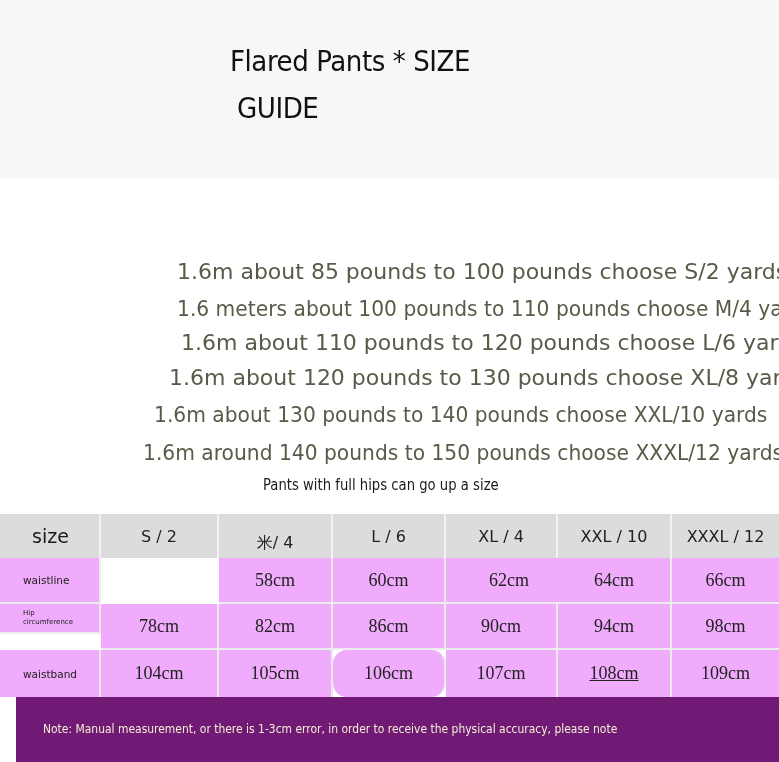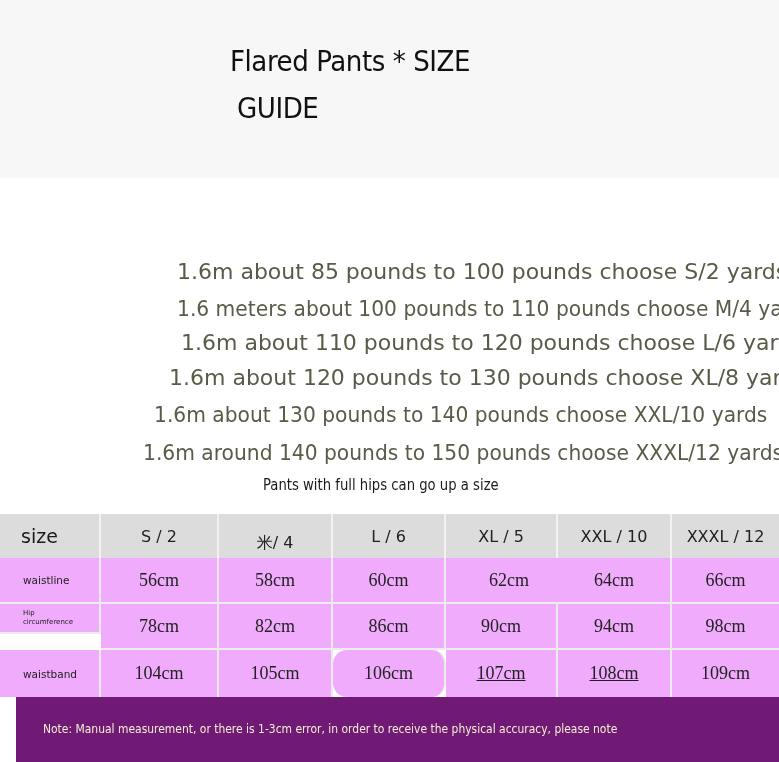--- a/index.html
+++ b/index.html
@@ -35,21 +35,21 @@
   .row { position: absolute; left: 0; width: 779px; display: block; }
   .cell {
     position: absolute; top: 0; box-sizing: border-box;
     display: flex; align-items: center; justify-content: center;
     border-right: 2px solid #ececec; border-bottom: 2px solid #ececec;
   }
   .hdr .cell {
     background: #dcdcdc; border-right: 2px solid #f2f2f2; border-bottom: none;
     font-family: "DejaVu Sans", sans-serif; font-size: 16px; color: #222;
   }
-  .hdr .cell.first { justify-content: flex-start; padding-left: 21px; font-size: 19px; color: #1a1a1a; }
+  .hdr .cell.first { justify-content: flex-start; padding-left: 32px; font-size: 19px; color: #1a1a1a; }
   .body-row .cell {
     background: #f0abfc; font-family: "Liberation Serif", serif; font-size: 18px; color: #222;
   }
   .body-row .cell.first {
     justify-content: flex-start; padding-left: 23px;
     font-family: "DejaVu Sans", sans-serif; font-size: 10.5px; color: #222;
   }
   .body-row .cell.small-label { font-size: 7px; line-height: 9px; white-space: normal; text-align: left; align-items: center; }
   .note-bar {
     position: absolute; left: 16px; top: 697px; width: 779px; height: 65px;
@@ -80,28 +80,27 @@
 </div>
 
 <div class="hint">Pants with full hips can go up a size</div>
 
 <div class="size-table">
   <div class="row hdr" style="top:0;height:44px;">
     <div class="cell first" style="left:0;width:101px;height:44px;">size</div>
     <div class="cell" style="left:101px;width:118px;height:44px;">S / 2</div>
     <div class="cell" style="left:219px;width:114px;height:59px;">米/ 4</div>
     <div class="cell" style="left:333px;width:113px;height:44px;">L / 6</div>
-    <div class="cell" style="left:446px;width:112px;height:44px;">XL / 5</div>
+    <div class="cell" style="left:446px;width:112px;height:44px;">XL / 4</div>
     <div class="cell" style="left:558px;width:114px;height:44px;">XXL / 10</div>
     <div class="cell" style="left:672px;width:107px;height:44px;border-right:none;">XXXL / 12</div>
   </div>
 
   <div class="row body-row" style="top:44px;height:46px;">
     <div class="cell first" style="left:0;width:101px;height:46px;">waistline</div>
-    <div class="cell" style="left:101px;width:118px;height:46px;">56cm</div>
     <div class="cell" style="left:219px;width:114px;height:46px;">58cm</div>
     <div class="cell" style="left:333px;width:113px;height:46px;">60cm</div>
     <div class="cell" style="left:446px;width:128px;height:46px;">62cm</div>
     <div class="cell" style="left:558px;width:114px;height:46px;">64cm</div>
     <div class="cell" style="left:672px;width:107px;height:46px;border-right:none;">66cm</div>
   </div>
 
   <div class="row body-row" style="top:90px;height:46px;">
     <div class="cell first small-label" style="left:0;width:101px;height:30px;padding-right:26px;">Hip circumference</div>
     <div class="cell" style="left:101px;width:118px;height:46px;">78cm</div>
@@ -110,21 +109,21 @@
     <div class="cell" style="left:446px;width:112px;height:46px;">90cm</div>
     <div class="cell" style="left:558px;width:114px;height:46px;">94cm</div>
     <div class="cell" style="left:672px;width:107px;height:46px;border-right:none;">98cm</div>
   </div>
 
   <div class="row body-row" style="top:136px;height:47px;">
     <div class="cell first" style="left:0;width:101px;height:47px;border-bottom:none;">waistband</div>
     <div class="cell" style="left:101px;width:118px;height:47px;border-bottom:none;">104cm</div>
     <div class="cell" style="left:219px;width:114px;height:47px;border-bottom:none;">105cm</div>
     <div class="cell" style="left:333px;width:113px;height:47px;border-bottom:none;border-radius:14px;">106cm</div>
-    <div class="cell" style="left:446px;width:112px;height:47px;border-bottom:none;text-decoration:underline;">107cm</div>
+    <div class="cell" style="left:446px;width:112px;height:47px;border-bottom:none;">107cm</div>
     <div class="cell" style="left:558px;width:114px;height:47px;border-bottom:none;text-decoration:underline;">108cm</div>
     <div class="cell" style="left:672px;width:107px;height:47px;border-right:none;border-bottom:none;">109cm</div>
   </div>
 </div>
 
 <div class="note-bar">
   <div class="note-text">Note: Manual measurement, or there is 1-3cm error, in order to receive the physical accuracy, please note</div>
 </div>
 
 </body></html>

